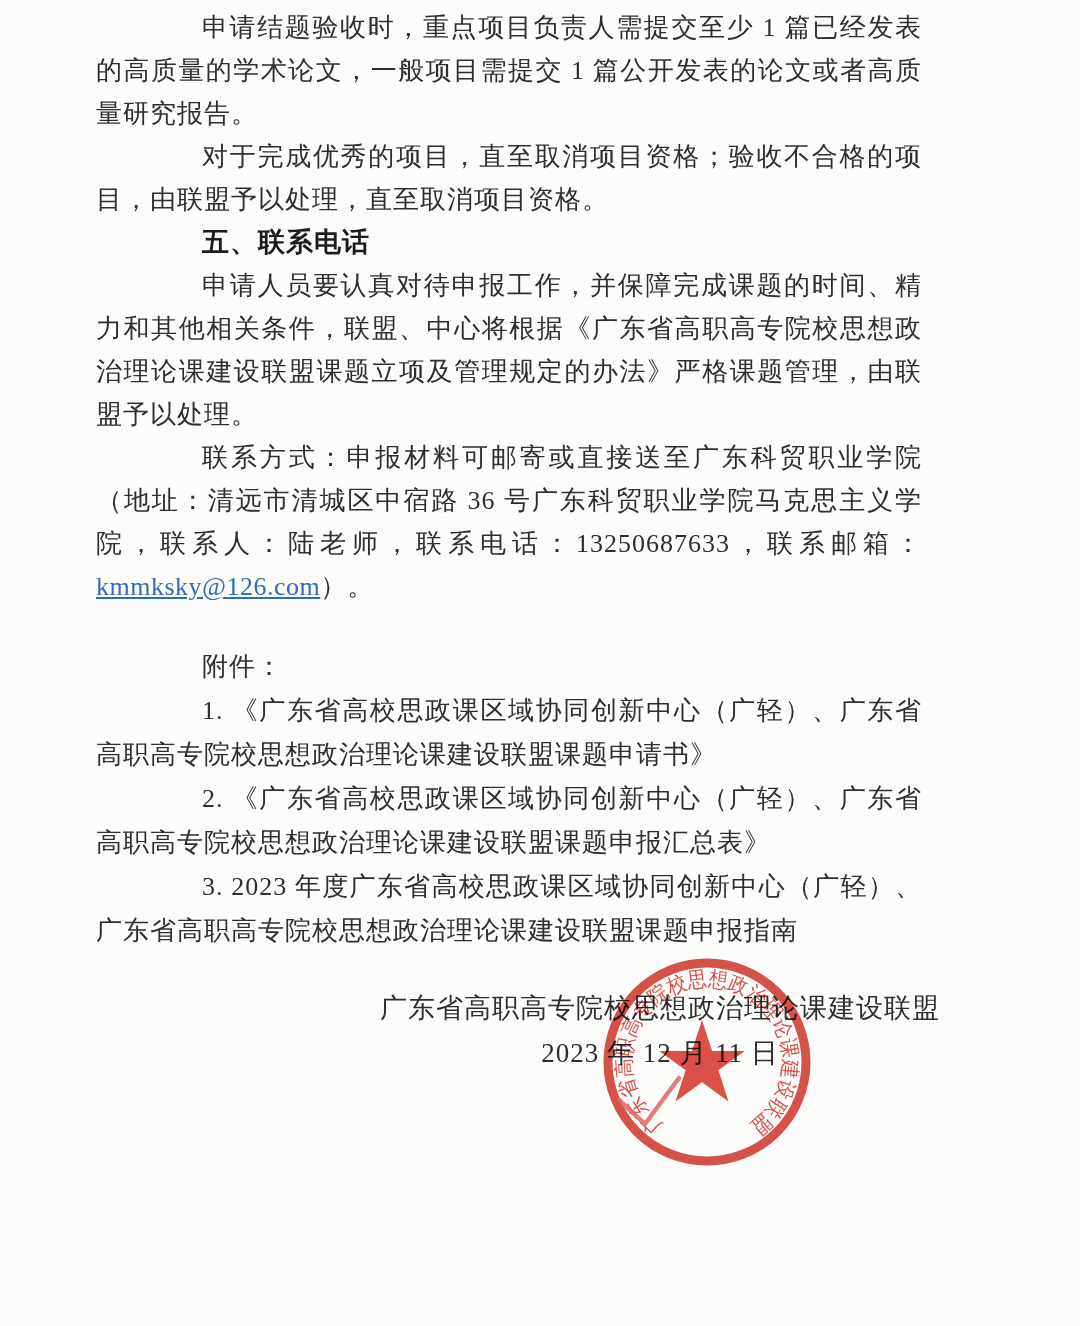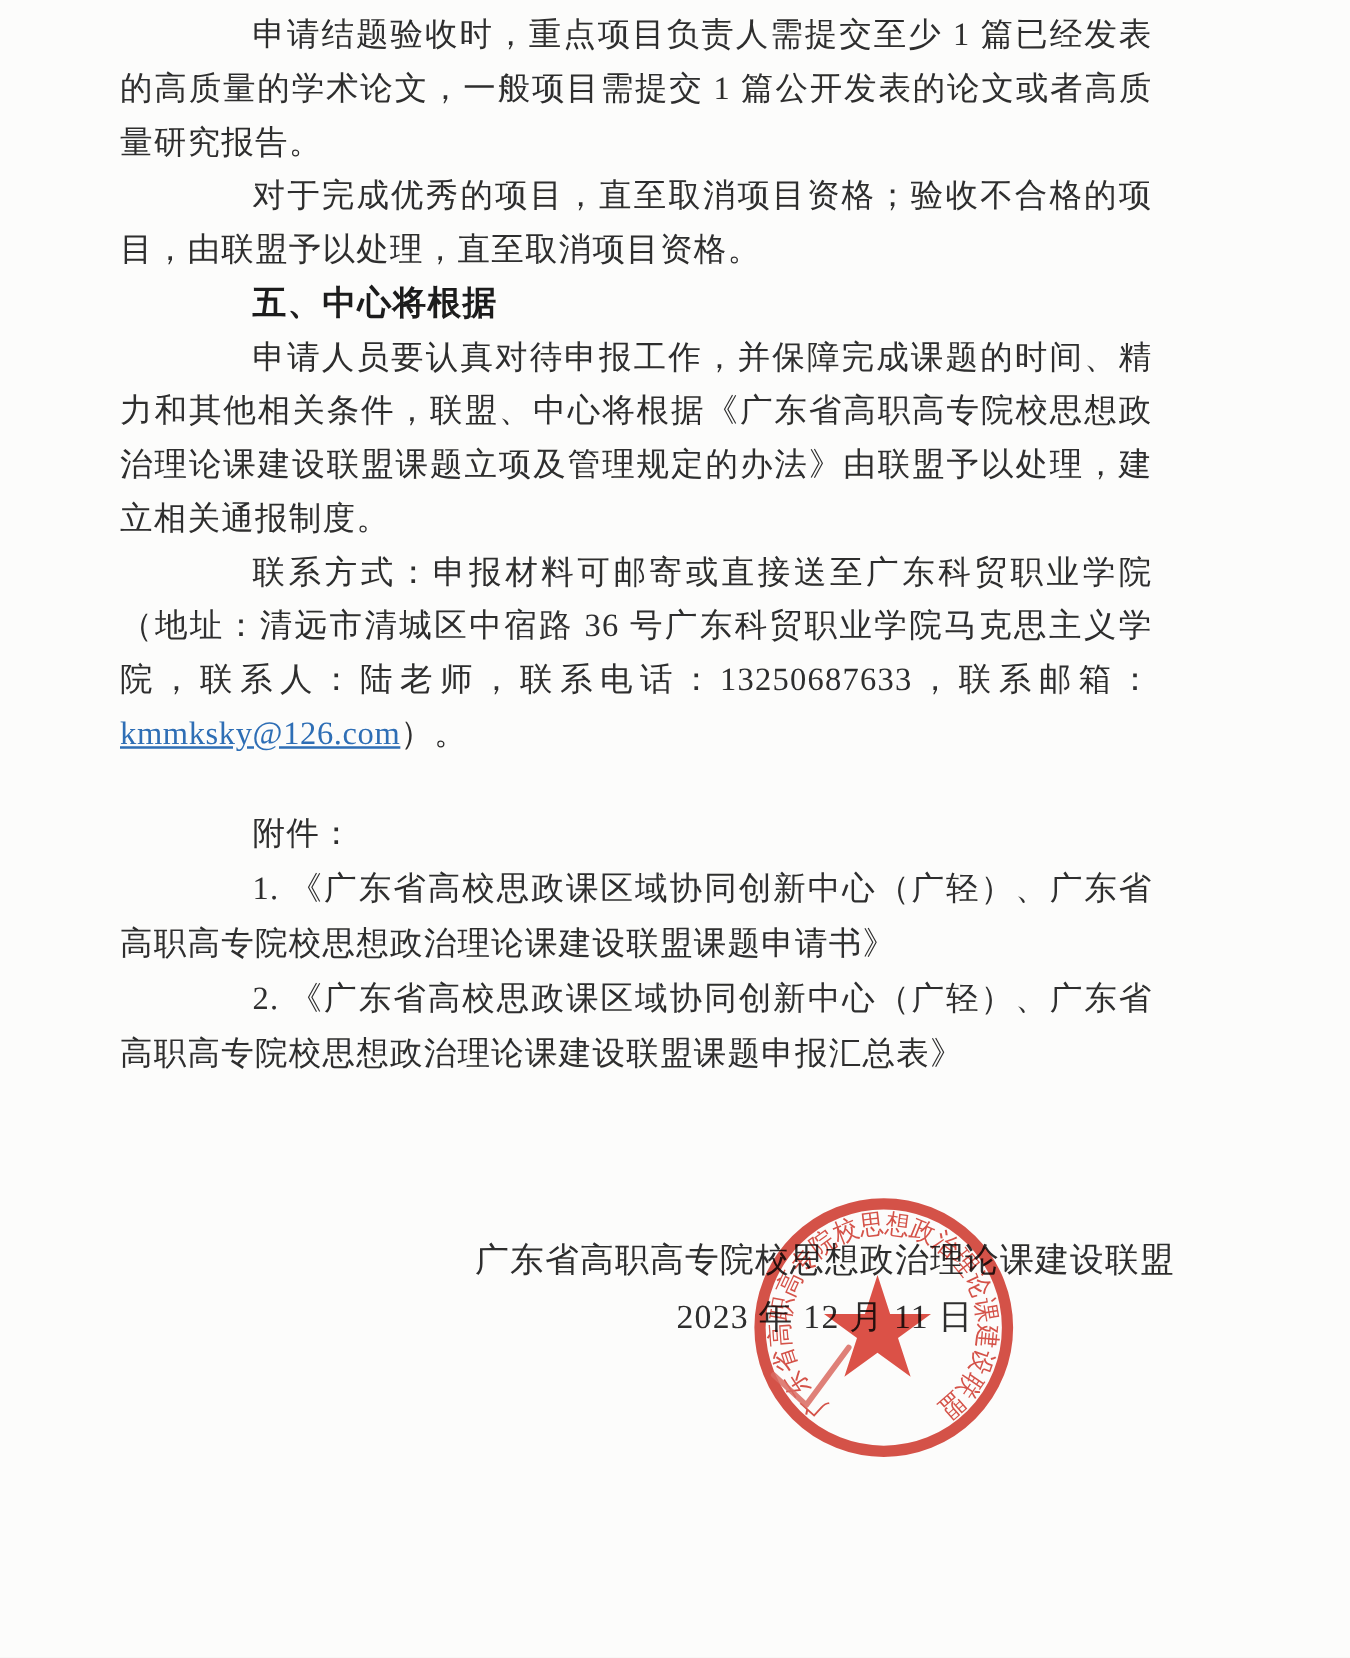--- a/index.html
+++ b/index.html
@@ -68,29 +68,30 @@
   }
 </style>
 </head>
 <body>
 
 <div class="page">
 
   <div class="content">
     <p class="para">申请结题验收时，重点项目负责人需提交至少 1 篇已经发表的高质量的学术论文，一般项目需提交 1 篇公开发表的论文或者高质量研究报告。</p>
     <p class="para">对于完成优秀的项目，直至取消项目资格；验收不合格的项目，由联盟予以处理，直至取消项目资格。</p>
-    <h3 class="heading">五、中心将根据</h3>
-    <p class="para">申请人员要认真对待申报工作，并保障完成课题的时间、精力和其他相关条件，联盟、中心将根据《广东省高职高专院校思想政治理论课建设联盟课题立项及管理规定的办法》由联盟予以处理，建立相关通报制度。</p>
+    <h3 class="heading">五、联系电话</h3>
+    <p class="para">申请人员要认真对待申报工作，并保障完成课题的时间、精力和其他相关条件，联盟、中心将根据《广东省高职高专院校思想政治理论课建设联盟课题立项及管理规定的办法》严格课题管理，由联盟予以处理。</p>
     <p class="para"><span>联系方式：申报材料可邮寄或直接送至广东科贸职业学院（地址：清远市清城区中宿路 36 号广东科贸职业学院马克思主义学院，联系人：陆老师，联系电话：13250687633，联系邮箱：</span><a href="#" class="email-link">kmmksky@126.com</a><span>）。</span></p>
   </div>
 
   <div class="attachments">
     <p class="para">附件：</p>
     <p class="para">1. 《广东省高校思政课区域协同创新中心（广轻）、广东省高职高专院校思想政治理论课建设联盟课题申请书》</p>
     <p class="para">2. 《广东省高校思政课区域协同创新中心（广轻）、广东省高职高专院校思想政治理论课建设联盟课题申报汇总表》</p>
+    <p class="para">3. 2023 年度广东省高校思政课区域协同创新中心（广轻）、广东省高职高专院校思想政治理论课建设联盟课题申报指南</p>
   </div>
 
   <div class="signature">
     <div class="sig-line">广东省高职高专院校思想政治理论课建设联盟</div>
     <div class="sig-line">2023 年 12 月 11 日</div>
   </div>
 
   <svg class="seal" viewBox="-114 -114 228 228" xmlns="http://www.w3.org/2000/svg">
     <defs>
       <path id="sealTextArc" d="M -43.6 62.3 A 76 76 0 1 1 43.6 62.3" fill="none"></path>

